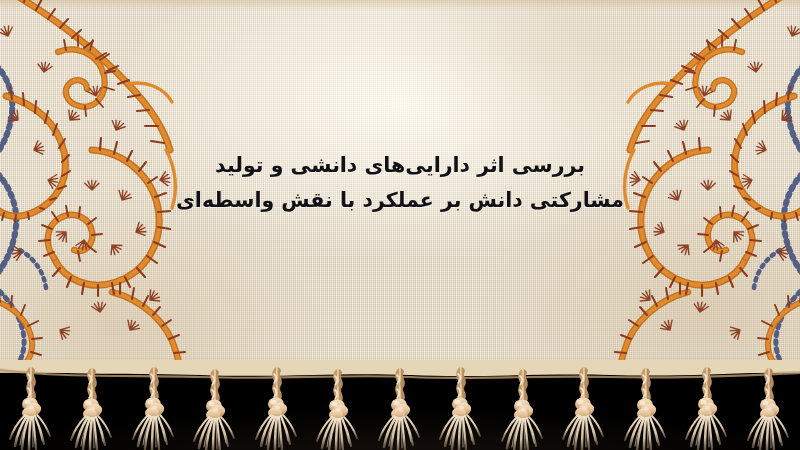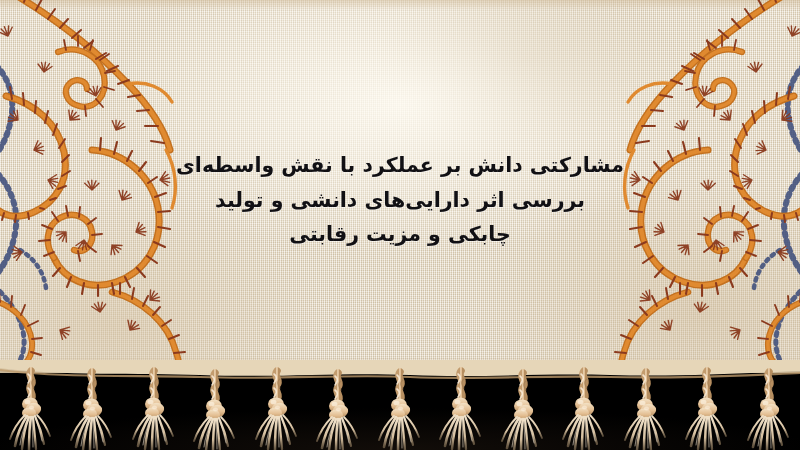--- a/index.html
+++ b/index.html
@@ -306,23 +306,22 @@
         <use href="#fan2" x="22" y="252" transform="rotate(250 22 252)"></use>
         <use href="#fan2" x="18" y="120" transform="rotate(300 18 120)"></use>
         <use href="#fan2" x="8" y="36" transform="rotate(330 8 36)"></use>
         <use href="#fan2" x="150" y="300" transform="rotate(40 150 300)"></use>
         <use href="#fan2" x="160" y="180" transform="rotate(70 160 180)"></use>
       </g>
     </svg>
   </div>
 
   <div class="title-block">
+    <span class="title-line">بررسی اثر دارایی‌های دانشی و تولید</span>
     <span class="title-line">مشارکتی دانش بر عملکرد با نقش واسطه‌ای</span>
-    <span class="title-line">بررسی اثر دارایی‌های دانشی و تولید</span>
-    <span class="title-line">چابکی و مزیت رقابتی</span>
   </div>
 
   <div class="fringe">
     <svg viewBox="0 0 800 90" preserveAspectRatio="none" aria-hidden="true">
       <defs>
         <linearGradient id="cordg" x1="0" y1="0" x2="1" y2="0">
           <stop offset="0%" stop-color="#C39C6E"></stop>
           <stop offset="40%" stop-color="#F2DCBD"></stop>
           <stop offset="75%" stop-color="#E0BD92"></stop>
           <stop offset="100%" stop-color="#B68E60"></stop>

